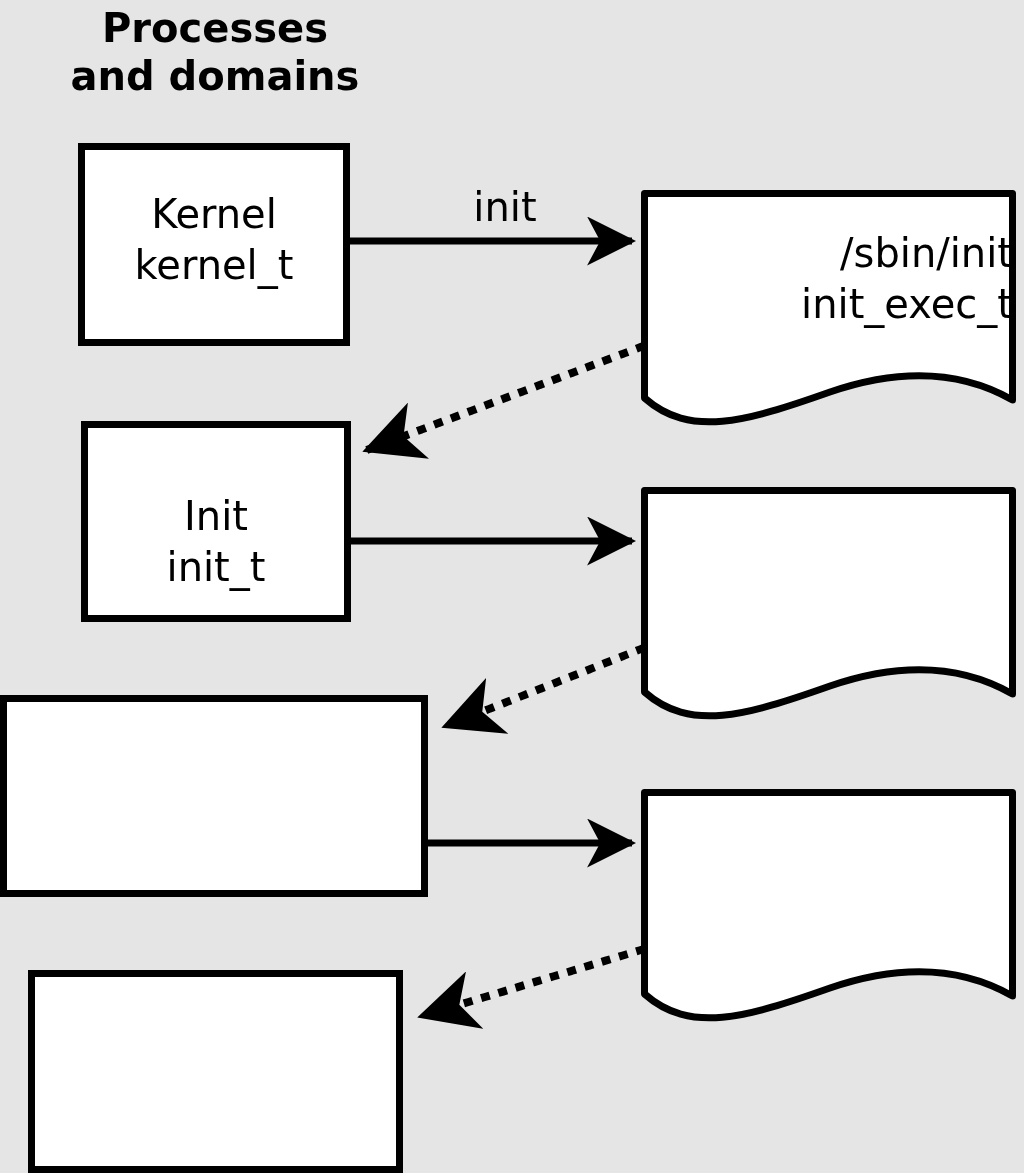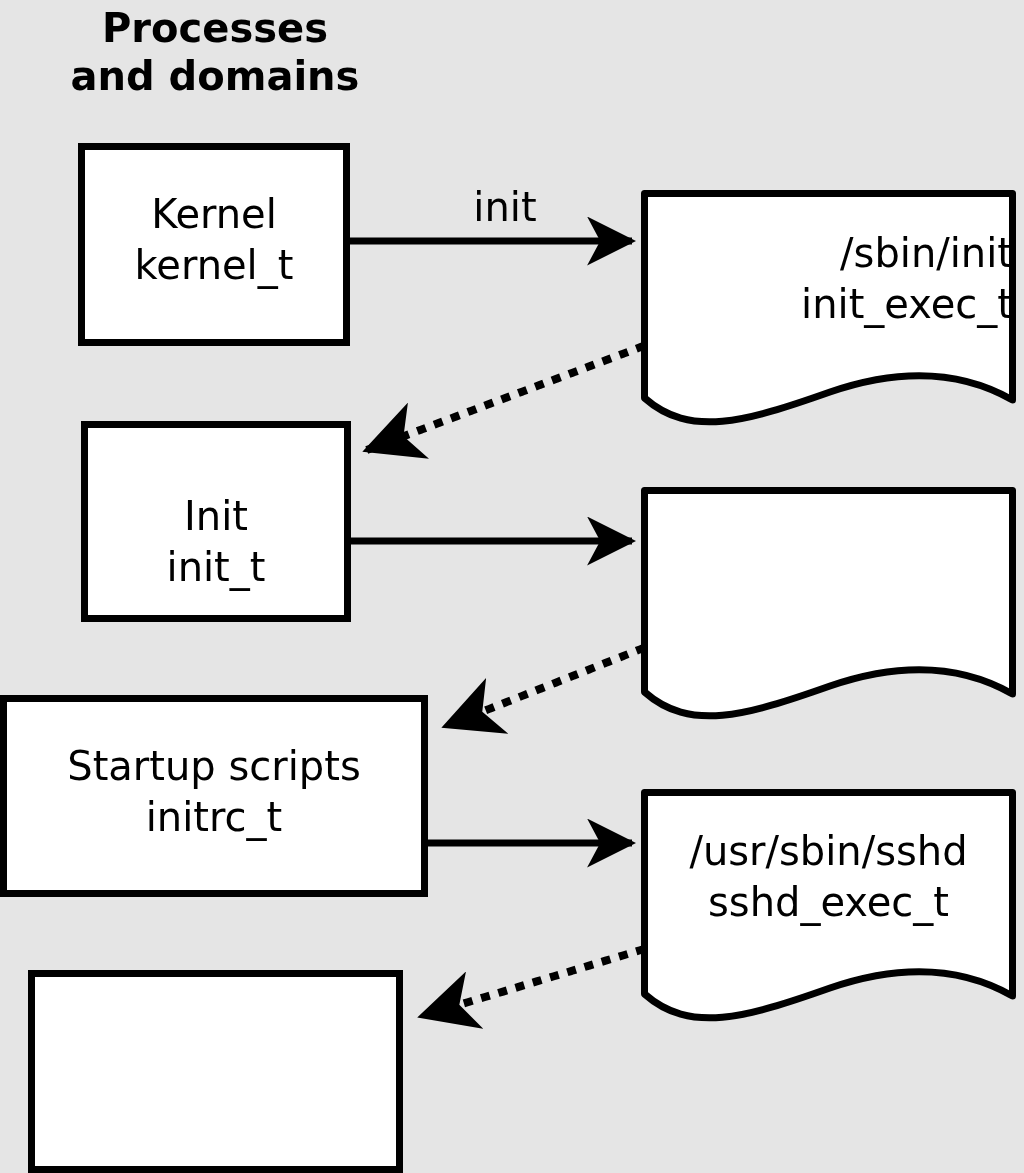--- a/index.html
+++ b/index.html
@@ -109,26 +109,22 @@
 
     <line x1="641" y1="950" x2="422" y2="1016" stroke="#000000" stroke-width="8" stroke-dasharray="1 17" stroke-linecap="square" marker-end="url(#arrowDotted)"></line>
   </svg>
 
   <div class="node-label" style="left:81px; top:189px; width:266px;">Kernel
 kernel_t</div>
 
   <div class="node-label" style="left:84px; top:467px; width:264px;margin-top:24px;">Init
 init_t</div>
 
-  <div class="node-label" style="left:3px; top:741px; width:422px;">Startup scripts
-initrc_t</div>
 
 
   <div class="node-label" style="left:644px; top:228px; width:369px;text-align:right;">/sbin/init
 init_exec_t</div>
 
 
-  <div class="node-label" style="left:644px; top:826px; width:369px;">/usr/sbin/sshd
-sshd_exec_t</div>
 
   <div class="edge-label" style="left:410px; top:184px; width:190px;">init</div>
 
 </div>
 
 </body></html>

